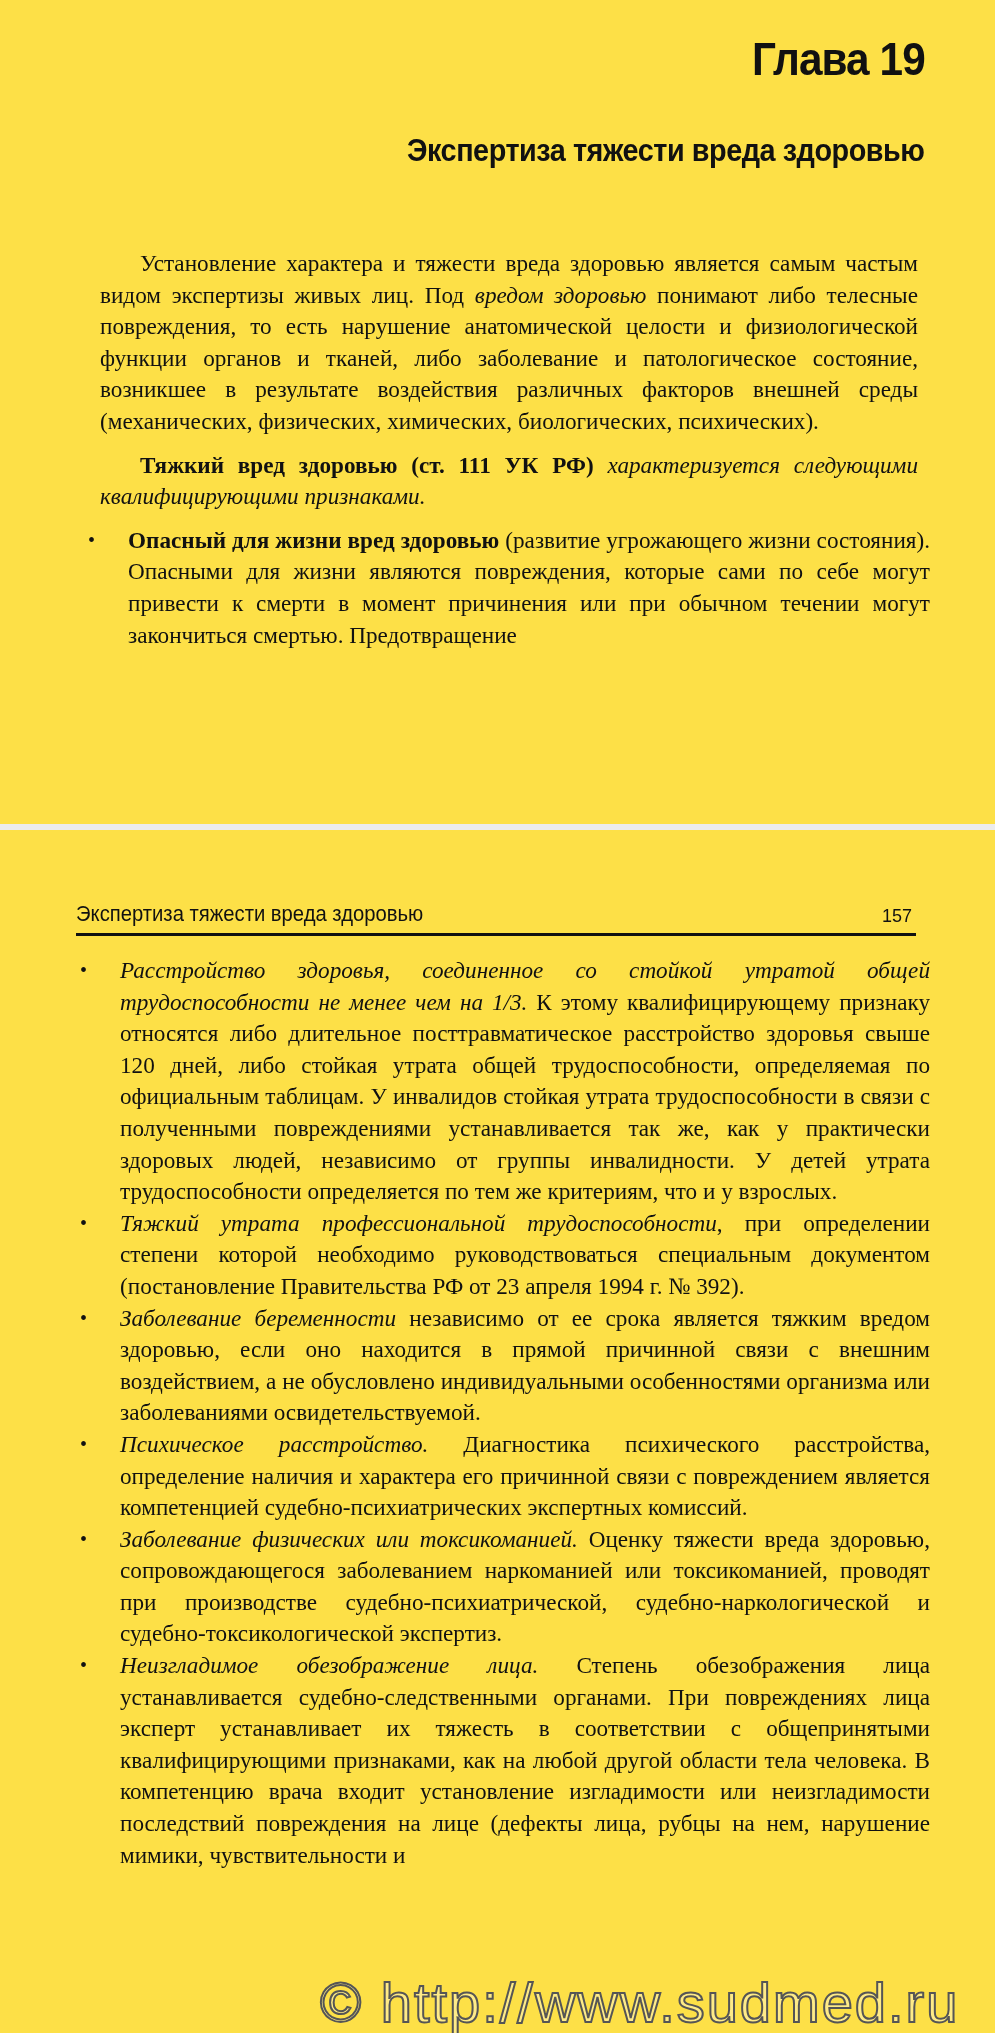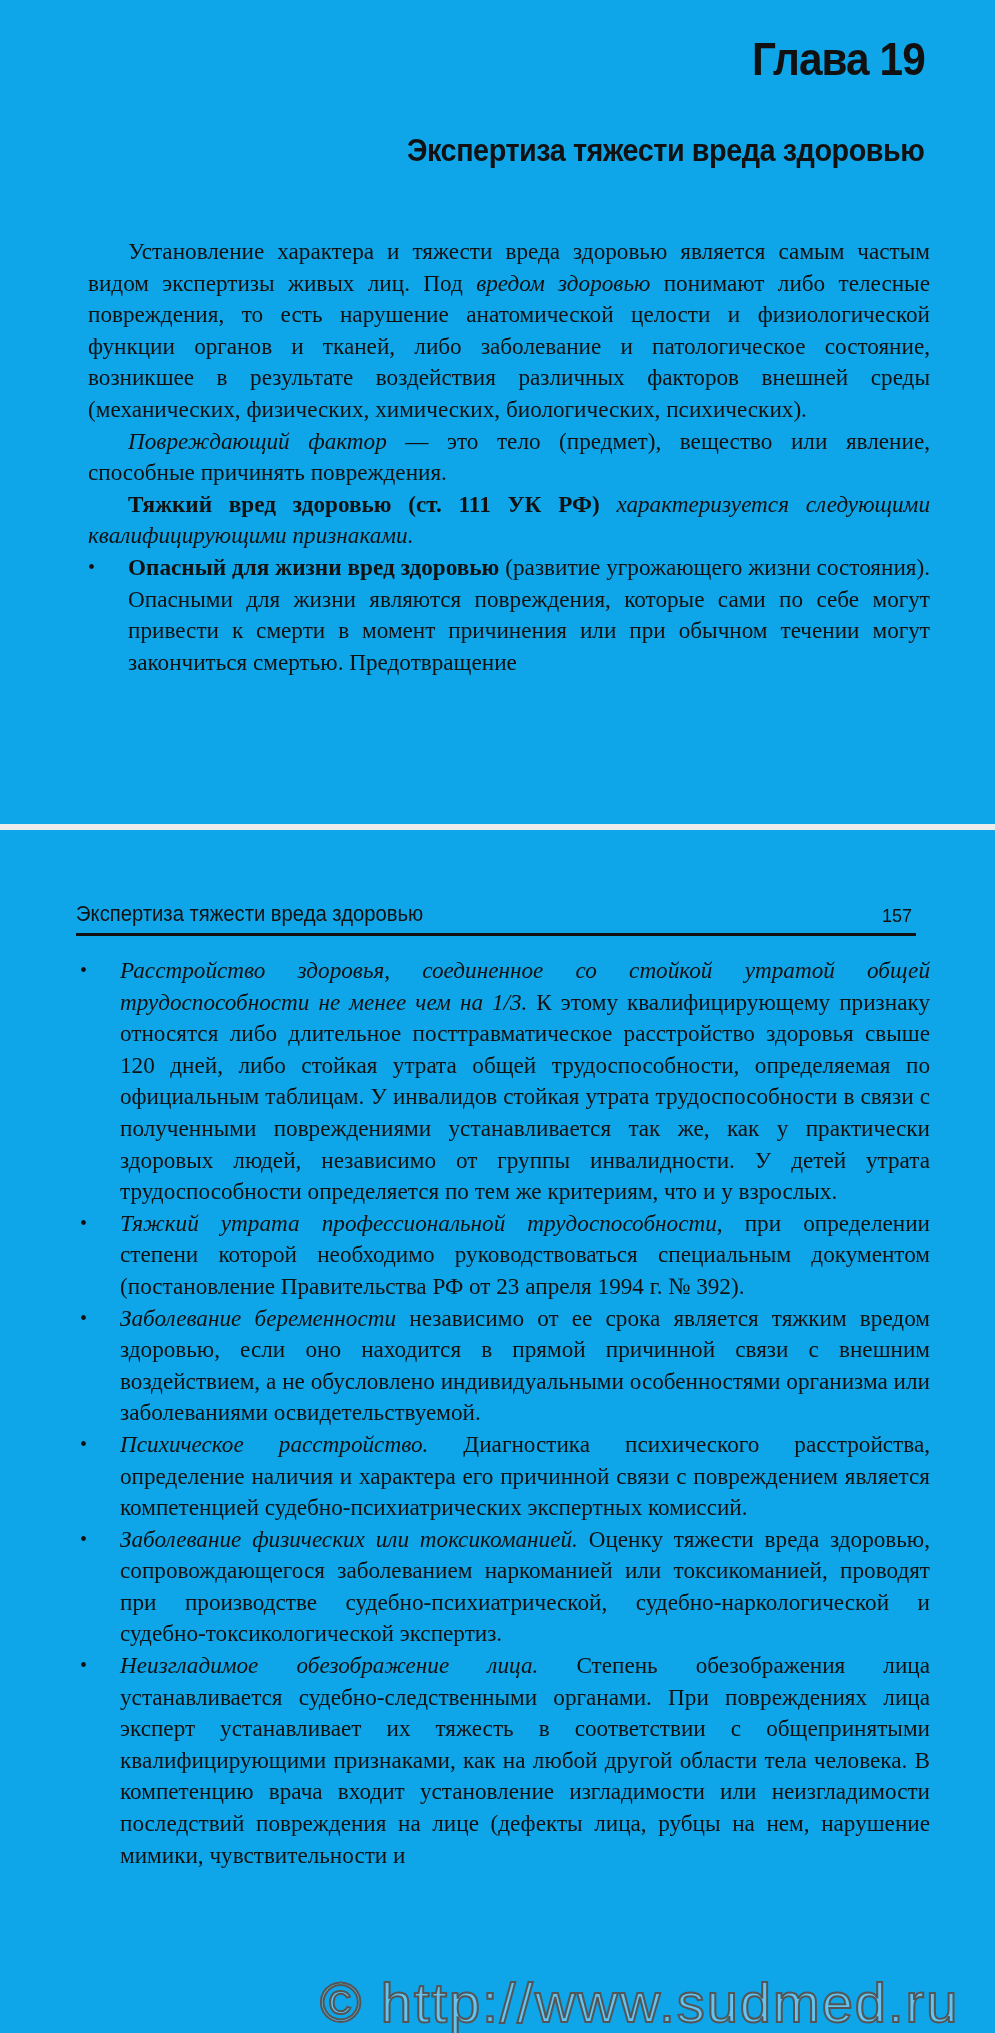--- a/index.html
+++ b/index.html
@@ -1,27 +1,27 @@
 <!DOCTYPE html>
 <html><head>
 <meta charset="utf-8">
 <style>
   html, body { margin: 0; padding: 0; background: #fdfdfd; }
   body { width: 995px; height: 2033px; position: relative; overflow: hidden;
          font-family: "Liberation Serif", "DejaVu Serif", serif; color: #111; }
-  .page { position: absolute; left: 0; width: 995px; background: #0ea5e9; }
+  .page { position: absolute; left: 0; width: 995px; background: #fde047; }
   #page1 { top: 0; height: 824px; }
   #page2 { top: 830px; height: 1203px; }
   .page-sep { position: absolute; left: 0; top: 824px; width: 995px; height: 6px; background: #ececec; }
   .chapter-label { position: absolute; right: 70px; top: 32px; font-family: "Liberation Sans", "DejaVu Sans", sans-serif;
         font-weight: bold; font-size: 46px; letter-spacing: -1px; transform: scaleX(0.92); transform-origin: right; }
   .chapter-title { position: absolute; right: 70px; top: 133px; font-family: "Liberation Sans", "DejaVu Sans", sans-serif;
         font-weight: bold; font-size: 31px; letter-spacing: -0.5px; transform: scaleX(0.93); transform-origin: right; }
   .text { position: absolute; left: 88px; width: 842px; font-size: 23.2px; line-height: 31.6px; text-align: justify; }
-  .text p { margin: 0; }
+  .text p { margin: 12px; }
   .indent { text-indent: 40px; }
   .text ul { list-style: none; margin: 0; padding: 0; }
   .text li { position: relative; padding-left: 40px; }
   .text li .bullet { position: absolute; left: 0; top: 0; width: 40px; font-size: 20px; }
   .it { font-style: italic; }
   .bi { font-weight: bold; }
   #p1text { top: 236px; }
   .running-head { position: absolute; left: 76px; top: 893px; width: 840px; height: 40px;
        border-bottom: 3px solid #111; font-family: "Liberation Sans", "DejaVu Sans", sans-serif; }
   .running-head .rh-title { position: absolute; left: 0; bottom: 6px; font-size: 22px; transform: scaleX(0.92); transform-origin: left; }
@@ -33,21 +33,20 @@
 </head>
 <body>
 
 <div class="page" id="page1">
   <div class="chapter-label">Глава 19</div>
   <div class="chapter-title">Экспертиза тяжести вреда здоровью</div>
 </div>
 
 <div class="text" id="p1text">
   <p class="indent"><span>Установление характера и тяжести вреда здоровью является самым частым видом экспертизы живых лиц. Под </span><span class="it">вредом здоровью</span><span> понимают либо телесные повреждения, то есть нарушение анатомической целости и физиологической функции органов и тканей, либо заболевание и патологическое состояние, возникшее в результате воздействия различных факторов внешней среды (механических, физических, химических, биологических, психических).</span></p>
-  <p class="indent"><span class="it">Повреждающий фактор</span><span> — это тело (предмет), вещество или явление, способные причинять повреждения.</span></p>
   <p class="indent"><span class="bi">Тяжкий вред здоровью (ст. 111 УК РФ)</span><span class="it"> характеризуется следующими квалифицирующими признаками.</span></p>
   <ul>
     <li><span class="bullet">•</span><span class="bi">Опасный для жизни вред здоровью</span><span> (развитие угрожающего жизни состояния). Опасными для жизни являются повреждения, которые сами по себе могут привести к смерти в момент причинения или при обычном течении могут закончиться смертью. Предотвращение</span></li>
   </ul>
 </div>
 
 <div class="page-sep"></div>
 
 <div class="page" id="page2"></div>
 

